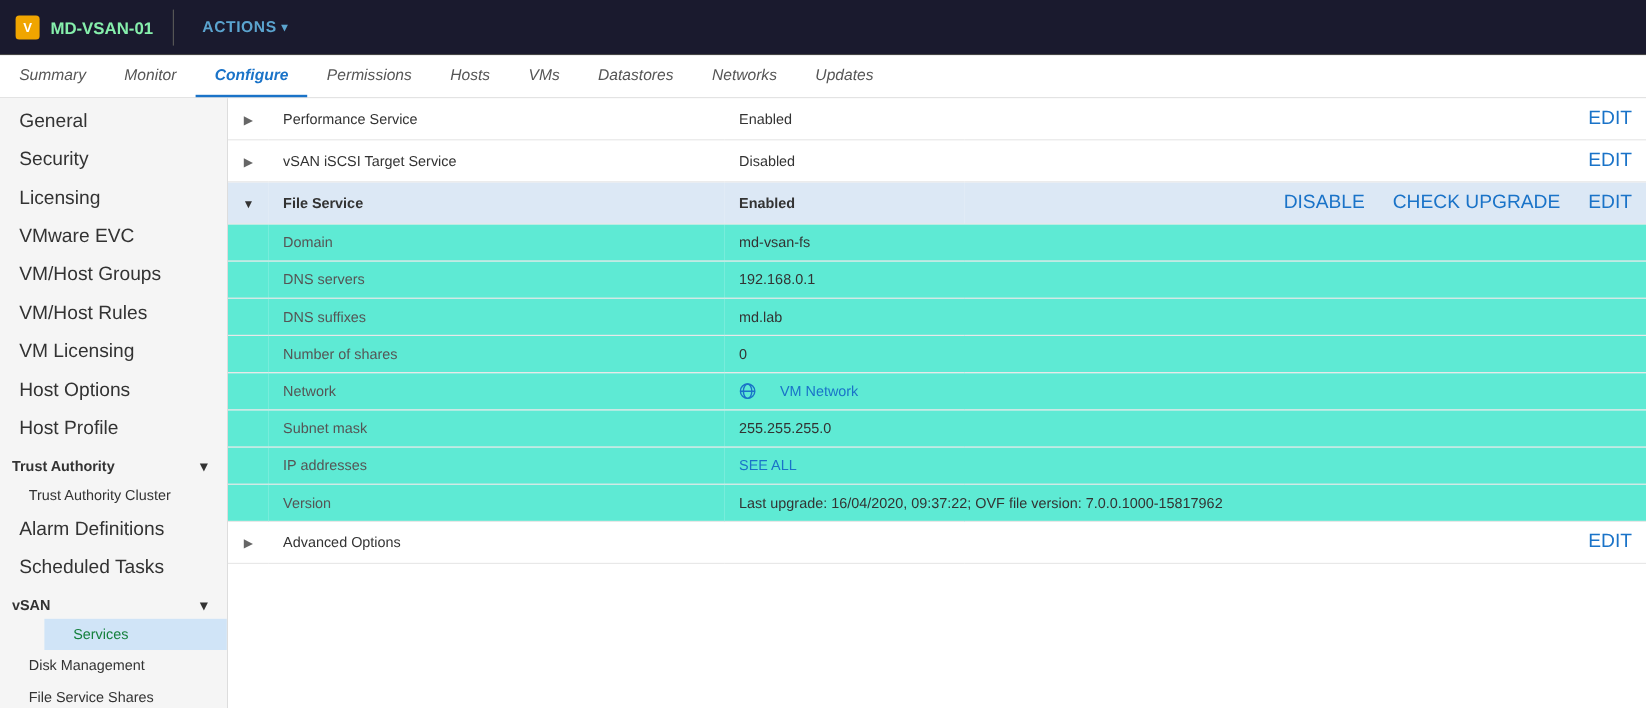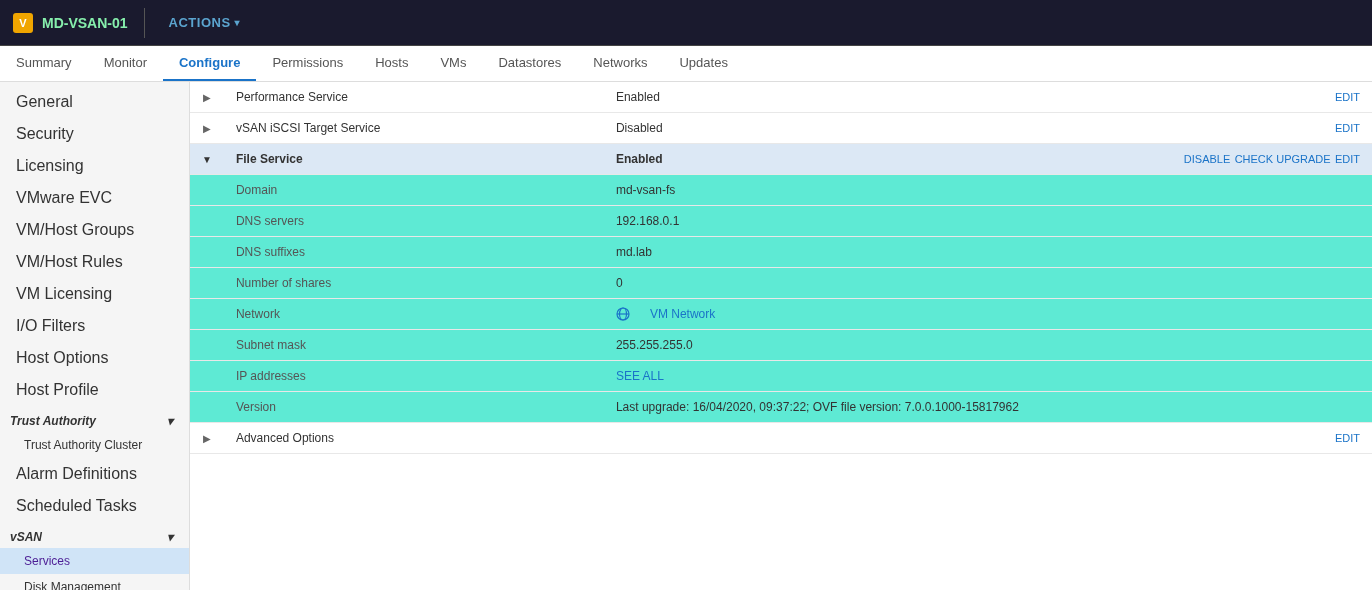--- a/index.html
+++ b/index.html
@@ -50,20 +50,21 @@
     .chevron-down { font-size: 10px; }
 
     
     .tabs-bar {
       display: flex;
       align-items: center;
       background: #fff;
       border-bottom: 1px solid #ddd;
       padding: 0 0 0 0;
       height: 36px;
+      font-style: italic;
     }
     .tab {
       padding: 0 16px;
       height: 100%;
       display: flex;
       align-items: center;
       font-size: 13px;
       color: #555;
       cursor: pointer;
       border-bottom: 2px solid transparent;
@@ -101,21 +102,20 @@
     }
     .sidebar-section-header {
       padding: 8px 16px 4px 10px;
       font-size: 12px;
       font-weight: bold;
       color: #333;
       display: flex;
       align-items: center;
       justify-content: space-between;
       cursor: pointer;
-      font-style: italic;
     }
     .sidebar-child {
       padding: 6px 16px 6px 24px;
       font-size: 12px;
       color: #333;
       cursor: pointer;
     }
 
     
     .content-area {
@@ -159,22 +159,22 @@
       width: 200px;
       color: #333;
     }
     .actions-cell {
       text-align: right;
       white-space: nowrap;
     }
     .action-link {
       color: #1a73c8;
       cursor: pointer;
-      font-size: 11px;
-      margin-left: 1px;
+      font-size: 16px;
+      margin-left: 20px;
       text-transform: uppercase;
       font-weight: 500;
     }
     .detail-label {
       color: #555;
       padding-left: 40px;
       font-size: 12px;
     }
     .detail-value {
       color: #333;
@@ -241,38 +241,37 @@
 <div class="main-layout">
 
   <div class="sidebar">
     <div class="sidebar-item">General</div>
     <div class="sidebar-item">Security</div>
     <div class="sidebar-item">Licensing</div>
     <div class="sidebar-item">VMware EVC</div>
     <div class="sidebar-item">VM/Host Groups</div>
     <div class="sidebar-item">VM/Host Rules</div>
     <div class="sidebar-item">VM Licensing</div>
-    <div class="sidebar-item">I/O Filters</div>
     <div class="sidebar-item">Host Options</div>
     <div class="sidebar-item">Host Profile</div>
 
     <div class="sidebar-section-header">
       <span>Trust Authority</span>
       <span>▾</span>
     </div>
     <div class="sidebar-child">Trust Authority Cluster</div>
 
     <div class="sidebar-item">Alarm Definitions</div>
     <div class="sidebar-item">Scheduled Tasks</div>
 
     <div class="sidebar-section-header">
       <span>vSAN</span>
       <span>▾</span>
     </div>
-    <div class="sidebar-child active" style="background:#d0e4f7; color:#4c1d95;">Services</div>
+    <div class="sidebar-child active" style="background:#d0e4f7; color:#15803d;margin-left:37px;">Services</div>
     <div class="sidebar-child">Disk Management</div>
     <div class="sidebar-child">File Service Shares</div>
   </div>
 
   <div class="content-area">
     <table class="services-table">
       <tbody>
 
         <tr>
           <td class="toggle-cell">

